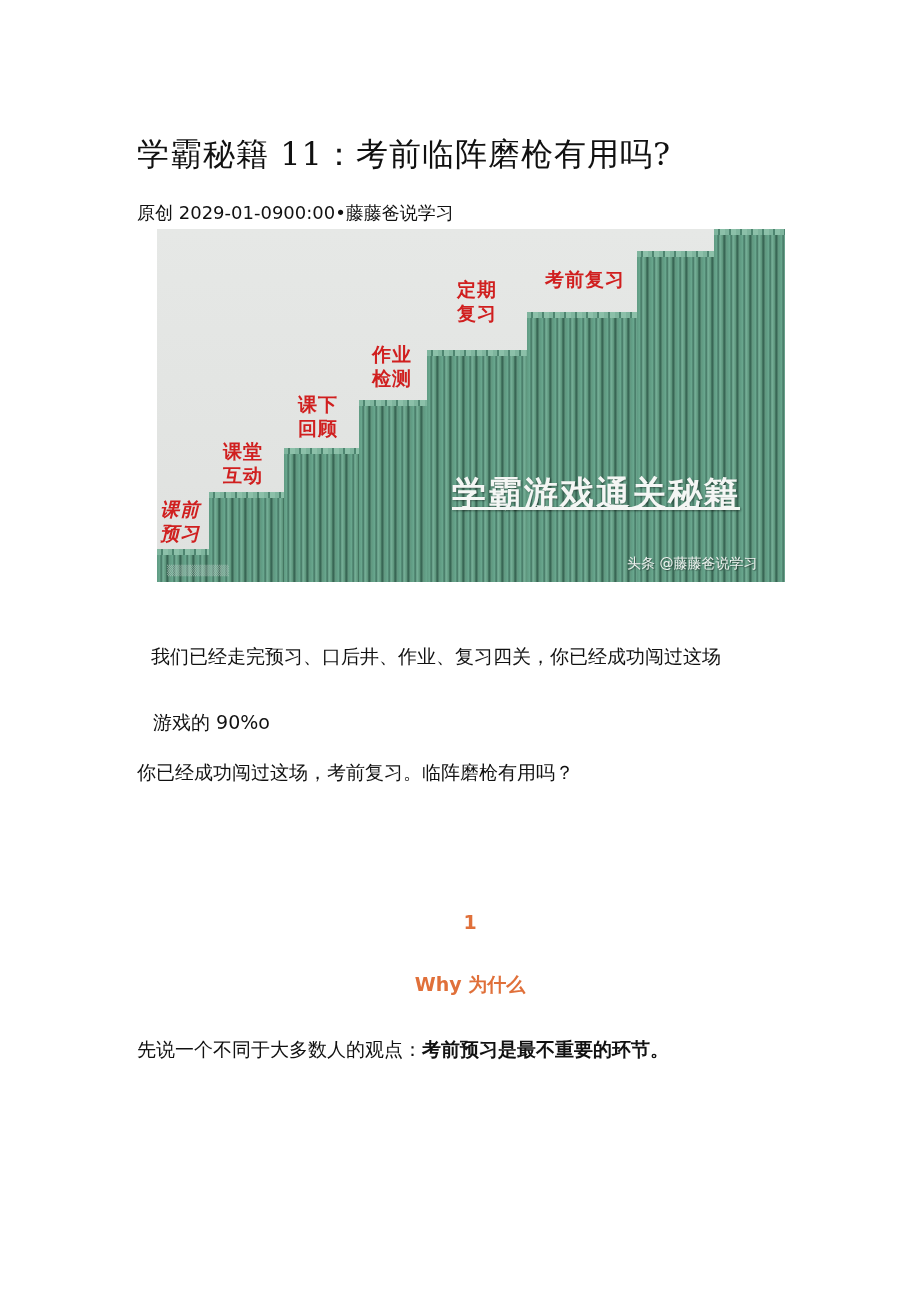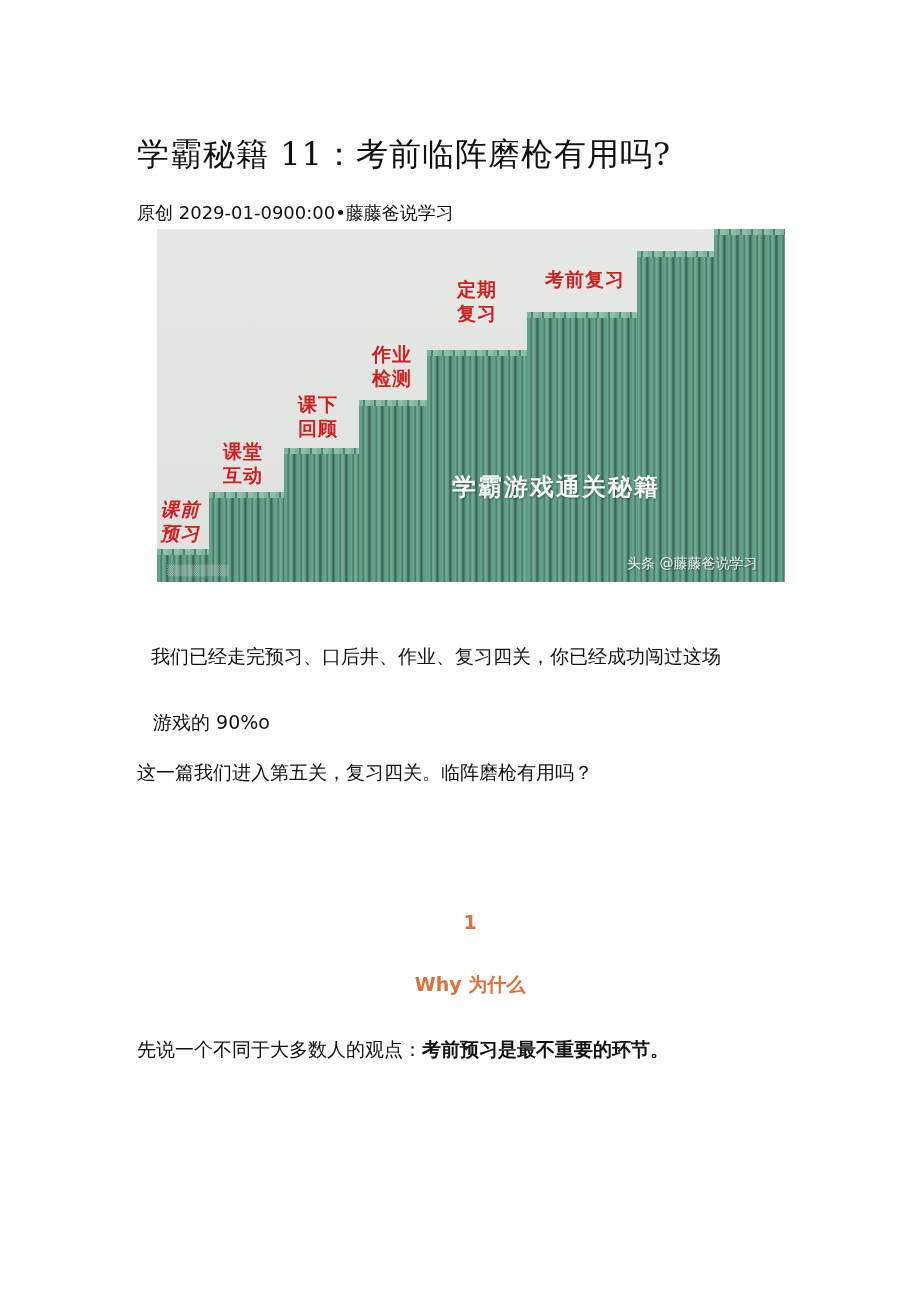--- a/index.html
+++ b/index.html
@@ -8,22 +8,22 @@
   .title { position: absolute; left: 137px; top: 112px; font-family: "DejaVu Serif", "Liberation Serif", serif;
            font-size: 32px; font-weight: 400; letter-spacing: 1px; white-space: nowrap; color: #111; }
   .meta { position: absolute; left: 137px; top: 201px; font-size: 18px; white-space: nowrap; color: #111; }
   .hero { position: absolute; left: 157px; top: 229px; width: 628px; height: 353px;
           background: linear-gradient(180deg, #e6e8e6 0%, #dfe1df 100%); overflow: hidden; }
   .step { position: absolute; bottom: 0;
           background: repeating-linear-gradient(90deg, #5f9a82 0px, #6aa88f 3px, #3d6e5c 4px, #78b29a 6px, #5a9279 9px, #2f5a4a 10px, #6ca58c 13px); }
   .step::before { content: ""; position: absolute; left: 0; right: 0; top: 0; height: 6px;
           background: repeating-linear-gradient(90deg, #7fb59e 0 4px, #4e8570 4px 6px, #8cc0a9 6px 11px); }
   .label { position: absolute; color: #d01f1f; font-weight: 700; font-size: 19px; line-height: 24px; letter-spacing: 1px; }
-  .overlay { position: absolute; color: #f4f6f4; font-weight: 700; font-size: 24px; letter-spacing: 2px;
-             text-shadow: 1px 1px 2px rgba(0,0,0,0.35); white-space: nowrap; }
+  .overlay { position: absolute; color: #f4f6f4; font-weight: 700; font-size: 34px; letter-spacing: 2px;
+             text-shadow: 1px 1px 2px rgba(0,0,0,0.35); white-space: nowrap; text-decoration: underline; }
   .credit { position: absolute; color: #eef2ef; font-size: 14px; white-space: nowrap; text-shadow: 1px 1px 1px rgba(0,0,0,0.4); }
   .faint { position: absolute; color: rgba(200,210,205,0.55); font-size: 10px; white-space: nowrap; }
   .para { position: absolute; left: 137px; font-size: 19px; white-space: nowrap; color: #111; }
   .sec-num { position: absolute; left: 0; width: 940px; text-align: center; top: 911px; color: #e0703a;
              font-weight: 700; font-size: 19px; }
   .sec-title { position: absolute; left: 0; width: 940px; text-align: center; top: 972px; color: #e0703a;
                font-weight: 700; font-size: 19px; }
   .bold { font-weight: 700; margin-top: 27px; }
 </style>
 </head>
@@ -67,20 +67,20 @@
     <div>考前复习</div>
   </div>
 
   <div class="overlay" style="left:295px; top:242px;">学霸游戏通关秘籍</div>
   <div class="credit" style="left:470px; top:326px;">头条 @藤藤爸说学习</div>
   <div class="faint" style="left:10px; top:336px;">▒▒▒▒▒▒▒▒</div>
 </div>
 
 <p class="para" style="top:630px; margin:14px;">我们已经走完预习、口后井、作业、复习四关，你已经成功闯过这场</p>
 <p class="para" style="top:694px; margin:16px;">游戏的 90%o</p>
-<p class="para" style="top:760px; margin:0;">这一篇我们进入第五关，复习四关。临阵磨枪有用吗？</p>
+<p class="para" style="top:760px; margin:0;">你已经成功闯过这场，考前复习。临阵磨枪有用吗？</p>
 
 <div class="sec-num">1</div>
 <div class="sec-title">Why 为什么</div>
 
 <p class="para" style="top:1037px; margin:0;">
   <span>先说一个不同于大多数人的观点：</span><span class="bold">考前预习是最不重要的环节。</span>
 </p>
 
 </body></html>

